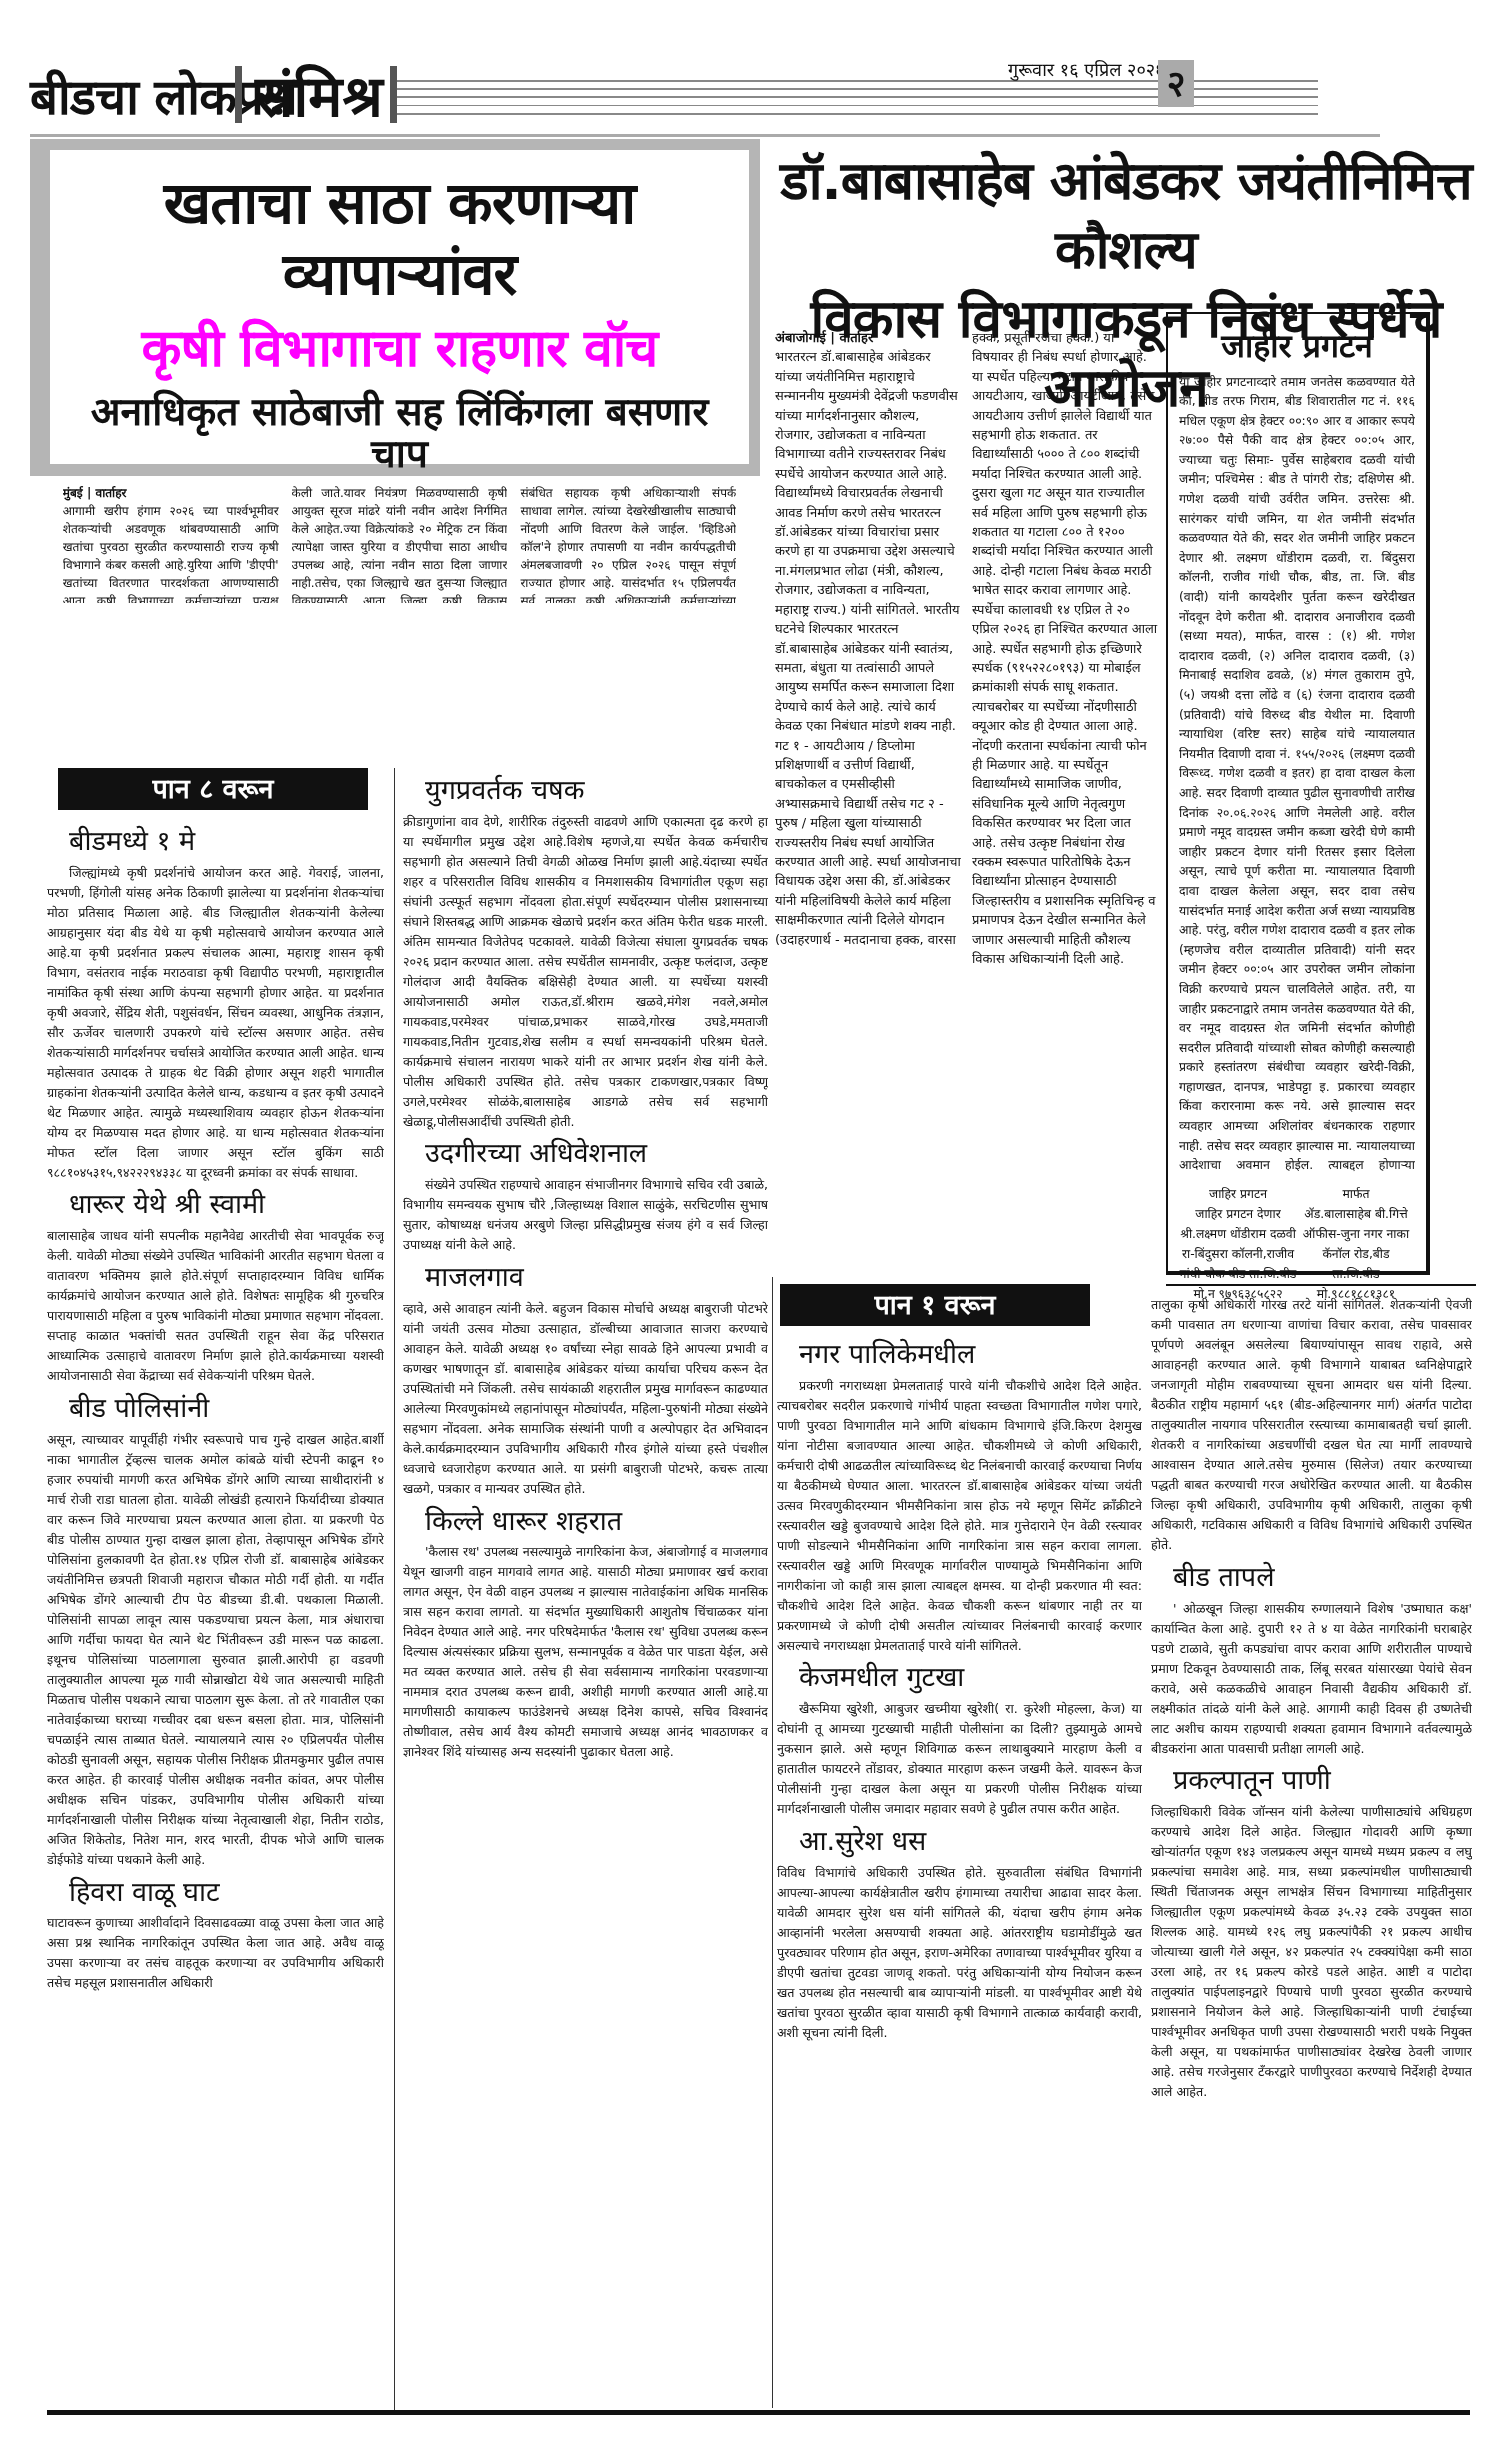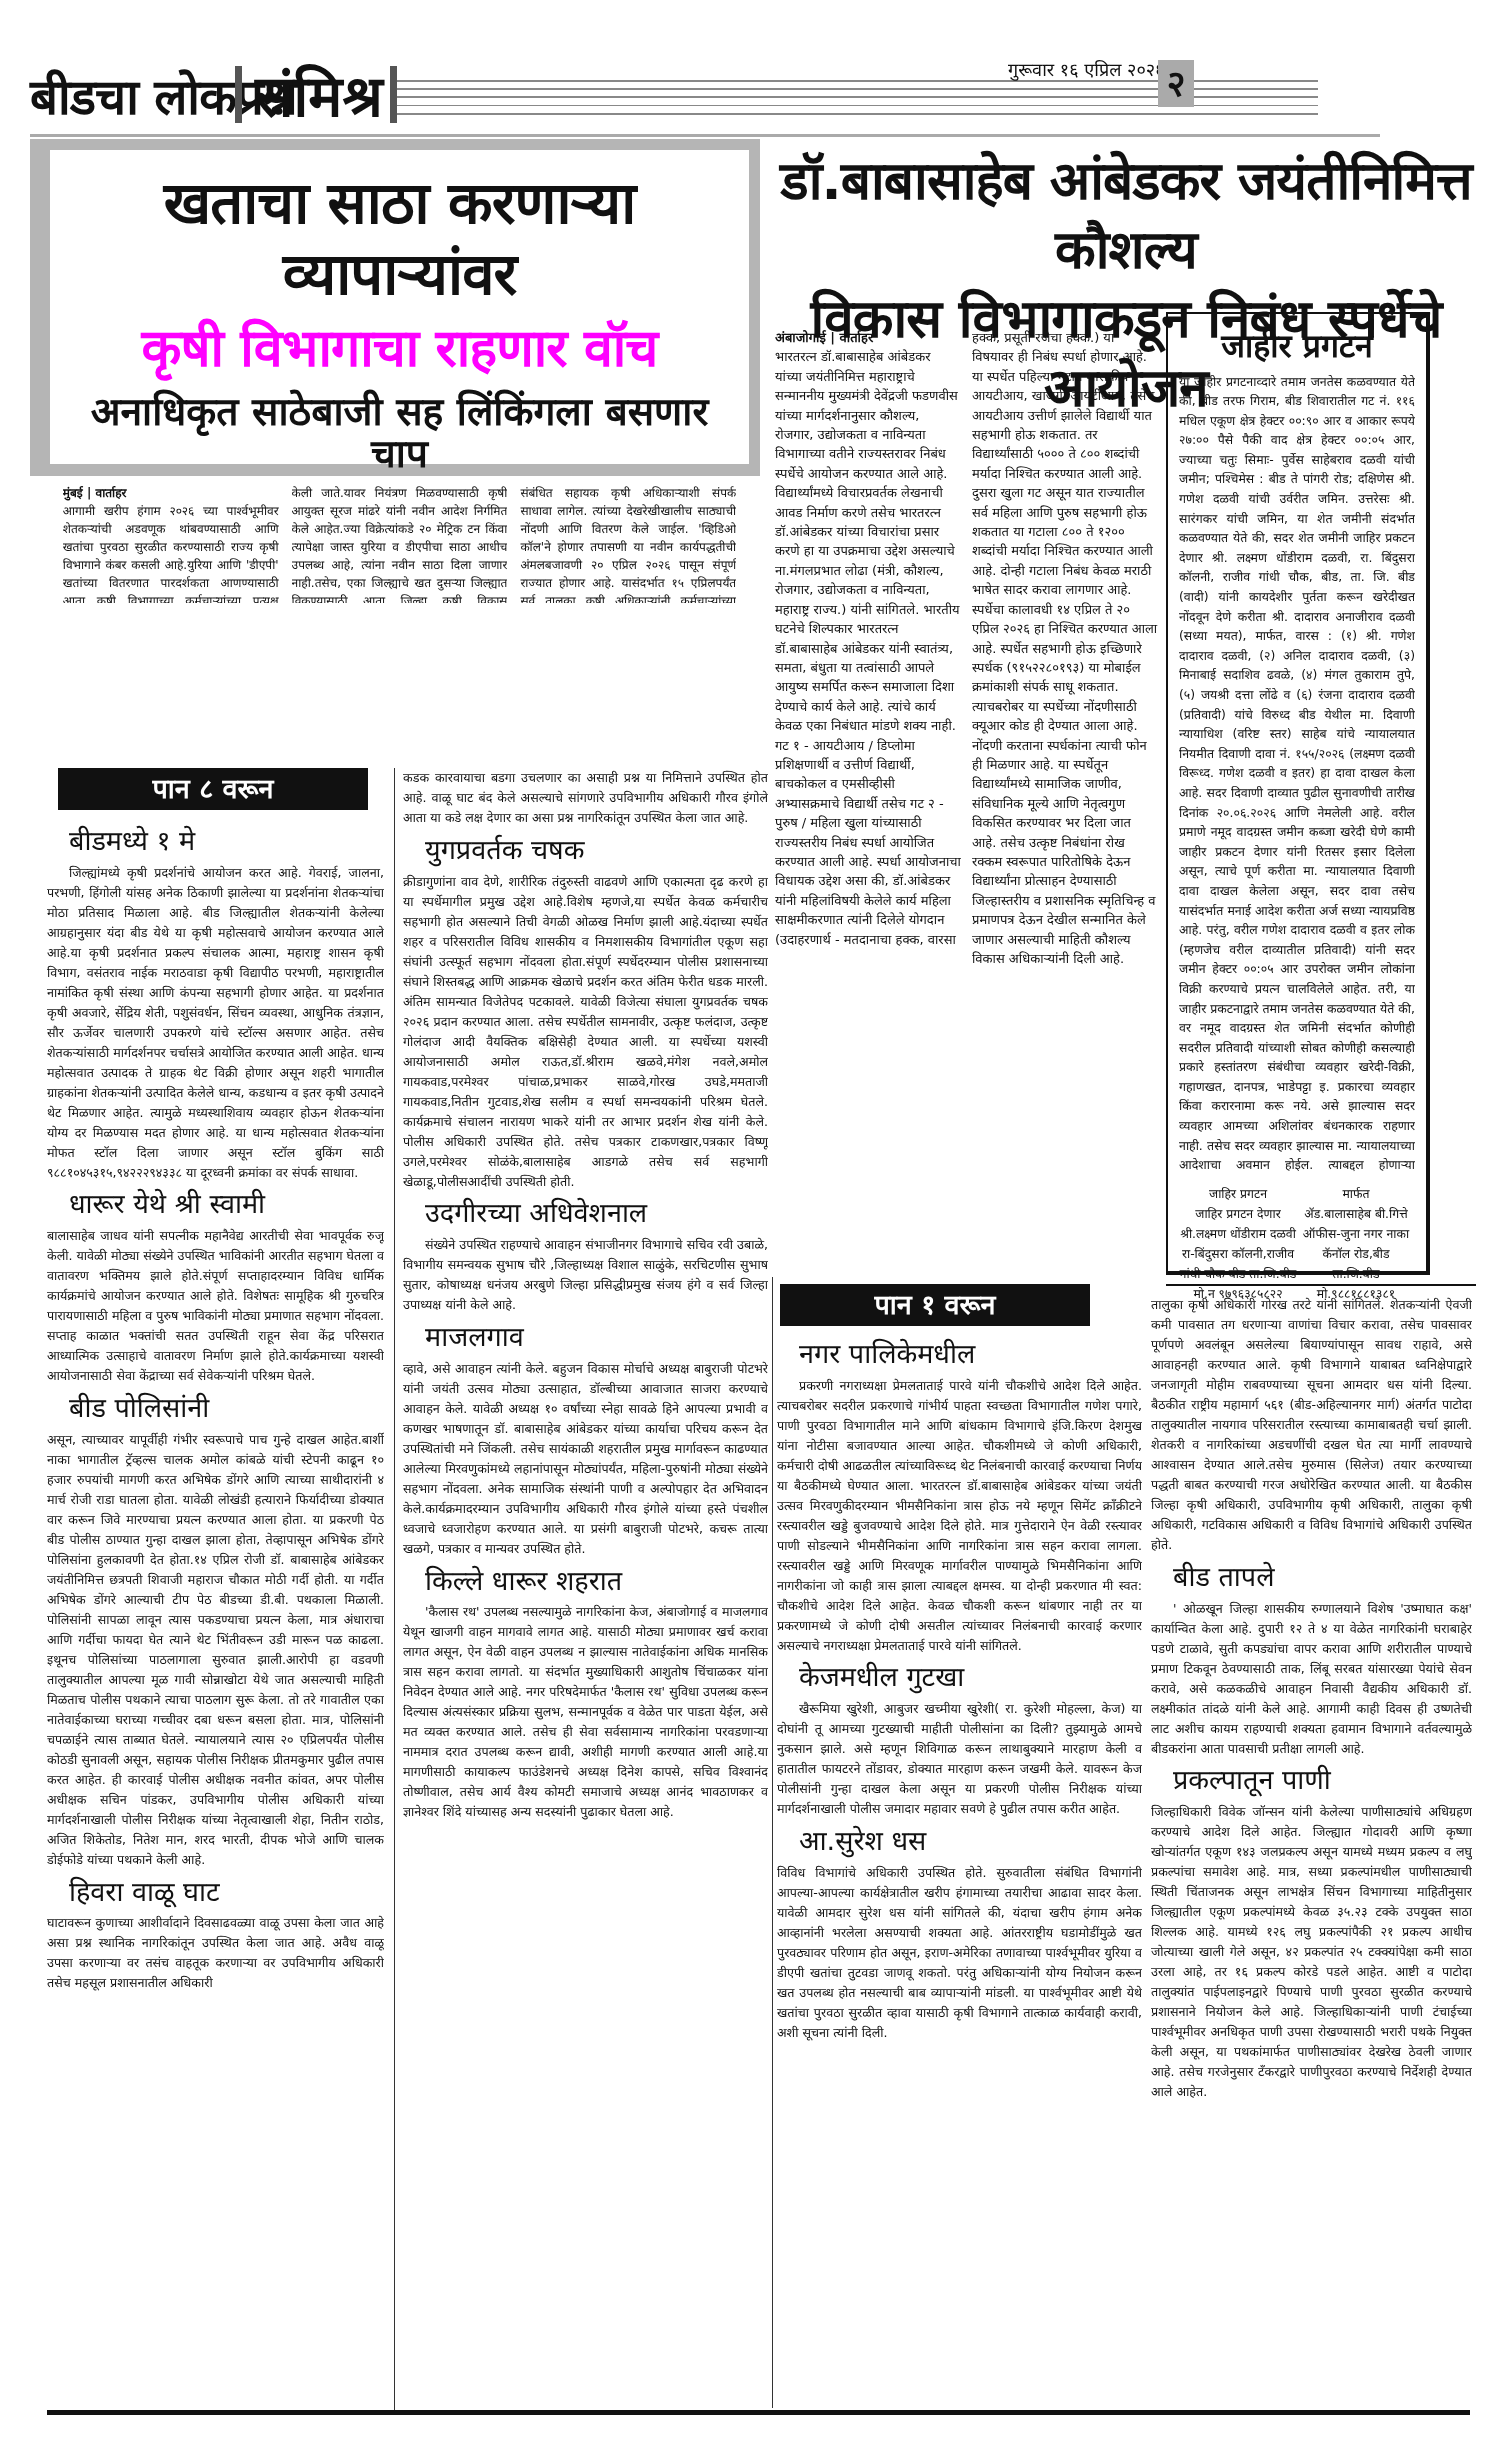--- a/index.html
+++ b/index.html
@@ -137,23 +137,20 @@
   <article>
     <h2 class="story-h">हिवरा वाळू घाट</h2>
     <p class="story-p noindent">घाटावरून कुणाच्या आशीर्वादाने दिवसाढवळ्या वाळू उपसा केला जात आहे असा प्रश्न स्थानिक नागरिकांतून उपस्थित केला जात आहे. अवैध वाळू उपसा करणाऱ्या वर तसंच वाहतूक करणाऱ्या वर उपविभागीय अधिकारी तसेच महसूल प्रशासनातील अधिकारी</p>
   </article>
 </section>
 
 <div class="divider-v" style="left:394px; top:768px; height:1642px;"></div>
 
 <section class="storycol" style="left:403px; top:768px; width:365px; height:1638px;">
   <article>
-    <p class="story-p noindent">कडक कारवायाचा बडगा उचलणार का असाही प्रश्न या निमित्ताने उपस्थित होत आहे. वाळू घाट बंद केले असल्याचे सांगणारे उपविभागीय अधिकारी गौरव इंगोले आता या कडे लक्ष देणार का असा प्रश्न नागरिकांतून उपस्थित केला जात आहे.</p>
-  </article>
-  <article>
     <h2 class="story-h">युगप्रवर्तक चषक</h2>
     <p class="story-p noindent">क्रीडागुणांना वाव देणे, शारीरिक तंदुरुस्ती वाढवणे आणि एकात्मता दृढ करणे हा या स्पर्धेमागील प्रमुख उद्देश आहे.विशेष म्हणजे,या स्पर्धेत केवळ कर्मचारीच सहभागी होत असल्याने तिची वेगळी ओळख निर्माण झाली आहे.यंदाच्या स्पर्धेत शहर व परिसरातील विविध शासकीय व निमशासकीय विभागांतील एकूण सहा संघांनी उत्स्फूर्त सहभाग नोंदवला होता.संपूर्ण स्पर्धेदरम्यान पोलीस प्रशासनाच्या संघाने शिस्तबद्ध आणि आक्रमक खेळाचे प्रदर्शन करत अंतिम फेरीत धडक मारली. अंतिम सामन्यात विजेतेपद पटकावले. यावेळी विजेत्या संघाला युगप्रवर्तक चषक २०२६ प्रदान करण्यात आला. तसेच स्पर्धेतील सामनावीर, उत्कृष्ट फलंदाज, उत्कृष्ट गोलंदाज आदी वैयक्तिक बक्षिसेही देण्यात आली. या स्पर्धेच्या यशस्वी आयोजनासाठी अमोल राऊत,डॉ.श्रीराम खळवे,मंगेश नवले,अमोल गायकवाड,परमेश्वर पांचाळ,प्रभाकर साळवे,गोरख उघडे,ममताजी गायकवाड,नितीन गुटवाड,शेख सलीम व स्पर्धा समन्वयकांनी परिश्रम घेतले. कार्यक्रमाचे संचालन नारायण भाकरे यांनी तर आभार प्रदर्शन शेख यांनी केले. पोलीस अधिकारी उपस्थित होते. तसेच पत्रकार टाकणखार,पत्रकार विष्णू उगले,परमेश्वर सोळंके,बालासाहेब आडगळे तसेच सर्व सहभागी खेळाडू,पोलीसआदींची उपस्थिती होती.</p>
   </article>
   <article>
     <h2 class="story-h">उदगीरच्या अधिवेशनाल</h2>
     <p class="story-p">संख्येने उपस्थित राहण्याचे आवाहन संभाजीनगर विभागाचे सचिव रवी उबाळे, विभागीय समन्वयक सुभाष चौरे ,जिल्हाध्यक्ष विशाल साळुंके, सरचिटणीस सुभाष सुतार, कोषाध्यक्ष धनंजय अरबुणे जिल्हा प्रसिद्धीप्रमुख संजय हंगे व सर्व जिल्हा उपाध्यक्ष यांनी केले आहे.</p>
   </article>
   <article>
     <h2 class="story-h">माजलगाव</h2>
     <p class="story-p noindent">व्हावे, असे आवाहन त्यांनी केले. बहुजन विकास मोर्चाचे अध्यक्ष बाबुराजी पोटभरे यांनी जयंती उत्सव मोठ्या उत्साहात, डॉल्बीच्या आवाजात साजरा करण्याचे आवाहन केले. यावेळी अध्यक्ष १० वर्षांच्या स्नेहा सावळे हिने आपल्या प्रभावी व कणखर भाषणातून डॉ. बाबासाहेब आंबेडकर यांच्या कार्याचा परिचय करून देत उपस्थितांची मने जिंकली. तसेच सायंकाळी शहरातील प्रमुख मार्गावरून काढण्यात आलेल्या मिरवणुकांमध्ये लहानांपासून मोठ्यांपर्यंत, महिला-पुरुषांनी मोठ्या संख्येने सहभाग नोंदवला. अनेक सामाजिक संस्थांनी पाणी व अल्पोपहार देत अभिवादन केले.कार्यक्रमादरम्यान उपविभागीय अधिकारी गौरव इंगोले यांच्या हस्ते पंचशील ध्वजाचे ध्वजारोहण करण्यात आले. या प्रसंगी बाबुराजी पोटभरे, कचरू तात्या खळगे, पत्रकार व मान्यवर उपस्थित होते.</p>

